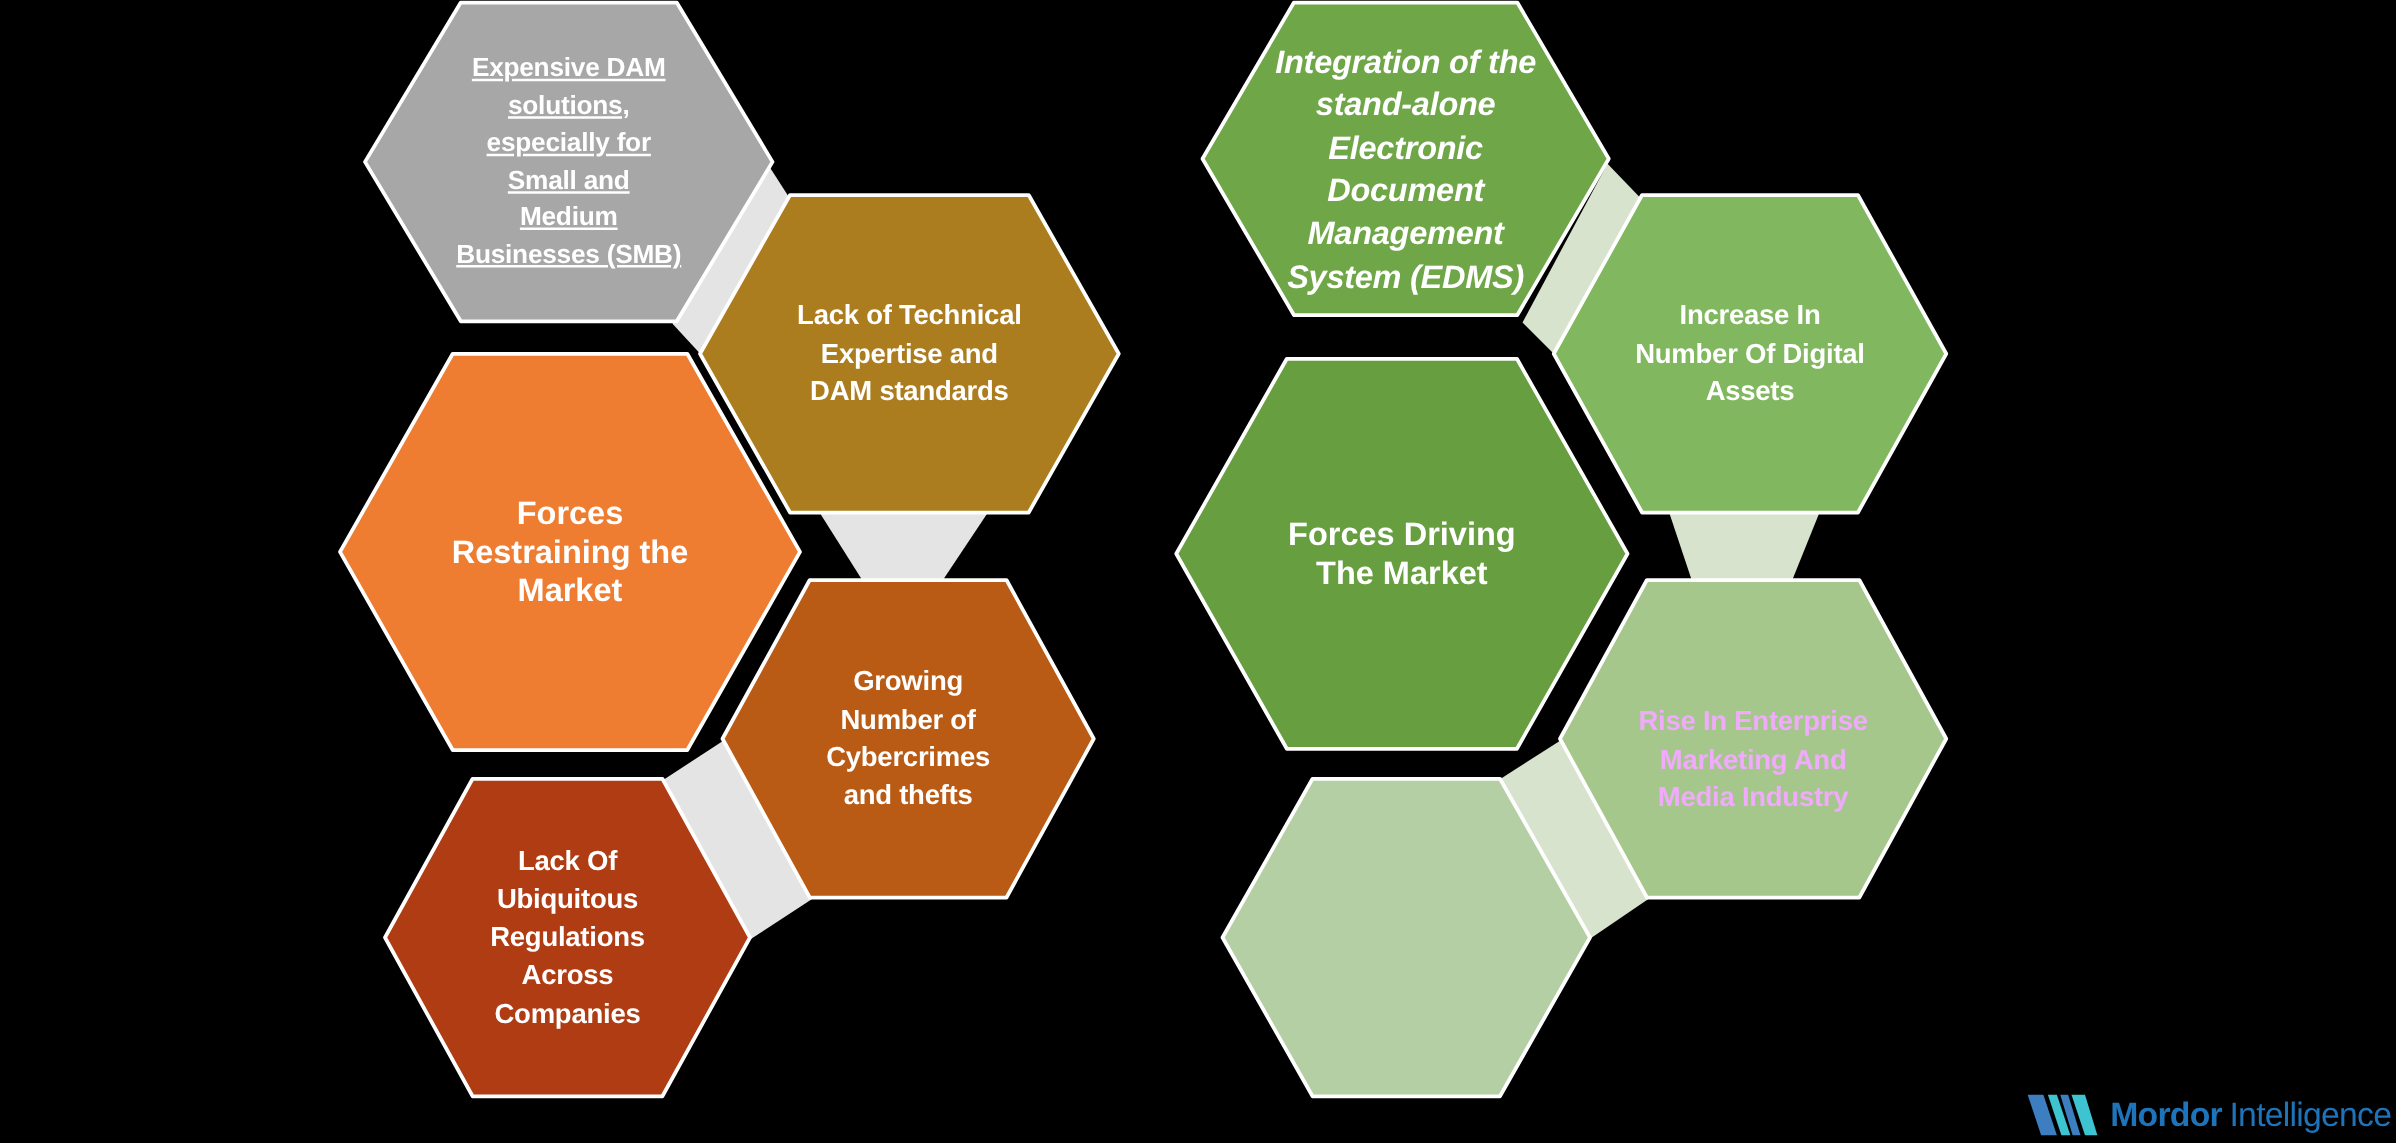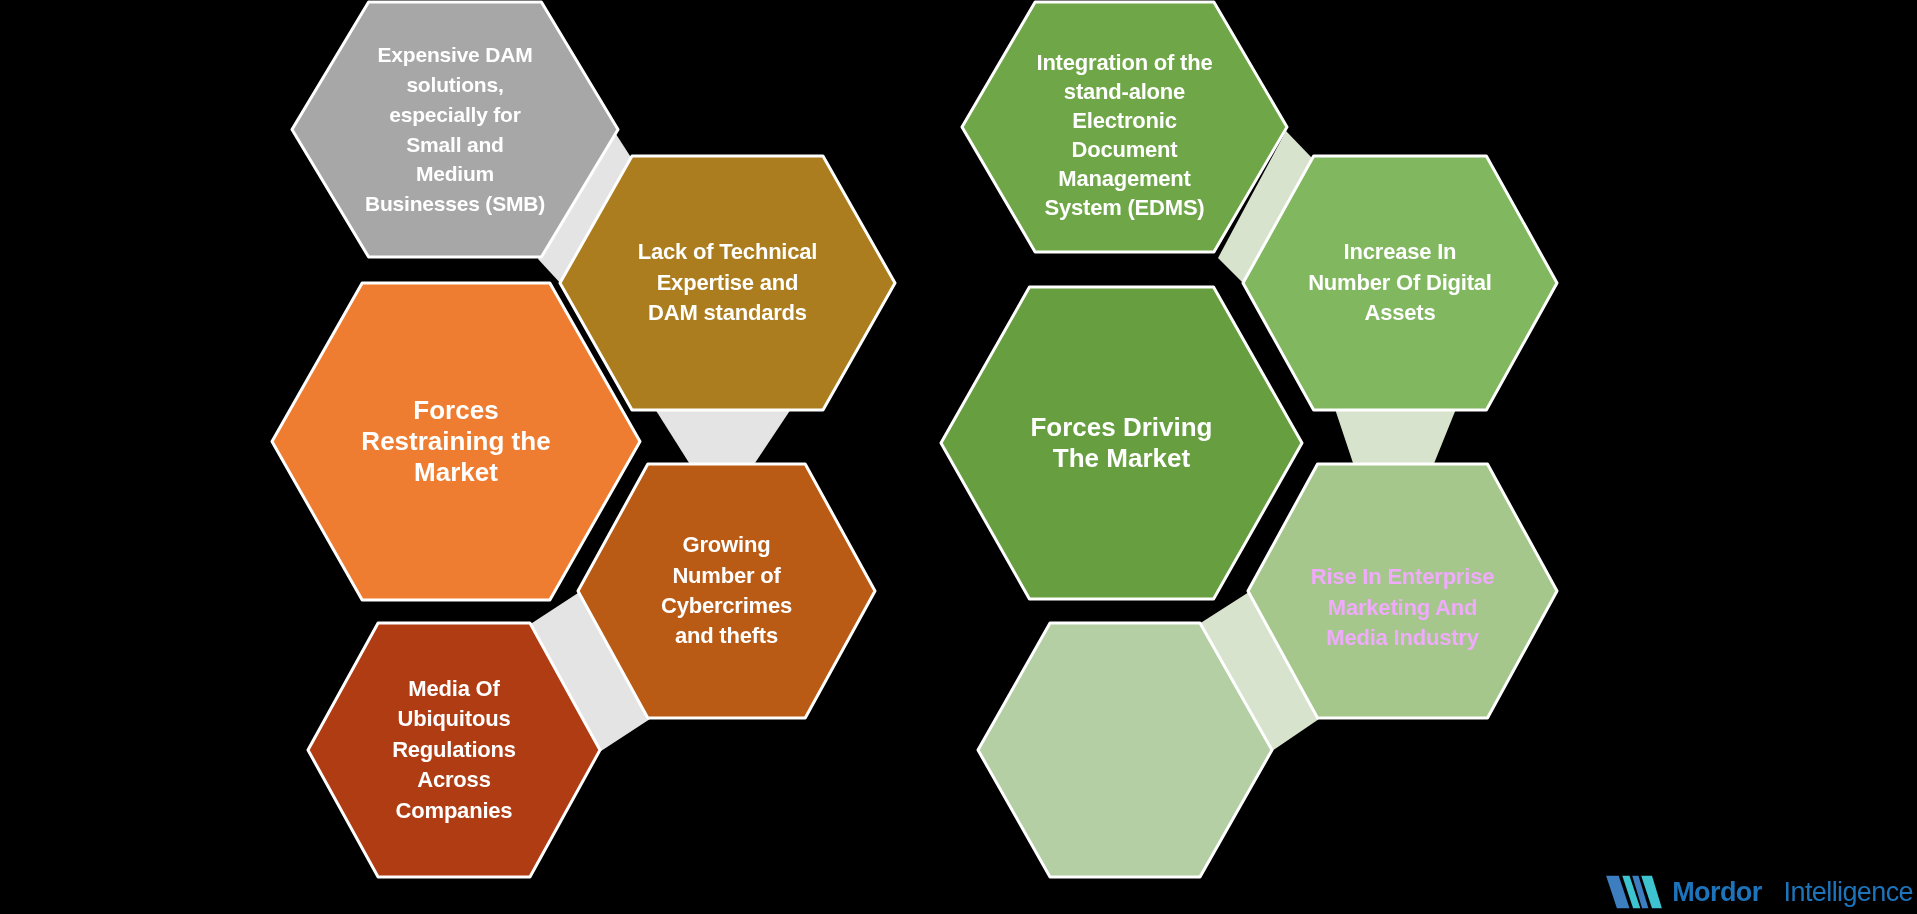--- a/index.html
+++ b/index.html
@@ -13,21 +13,21 @@
     text-align:center;font-weight:bold;white-space:pre-line;
     letter-spacing:-0.2px;pointer-events:none;
   }
   .hex-label.center-label{letter-spacing:0;}
   .logo{
     position:absolute;right:4px;bottom:3px;height:38px;
     display:flex;align-items:center;gap:9px;
   }
   .logo-mark{width:58px;height:36px;display:block;}
   .logo-text{font-size:27px;font-weight:bold;letter-spacing:-0.6px;white-space:nowrap;}
-  .logo-text .light{font-weight:500;margin-left:22px;}
+  .logo-text .light{font-weight:500;margin-left:6px;}
 </style>
 </head>
 <body>
 
 <div class="canvas" style="background: rgb(0, 0, 0);">
 
   <svg id="shapes" class="shapes" viewBox="0 0 1917 914" xmlns="http://www.w3.org/2000/svg">
       <polygon points="614,131 632,159 562,285 538,259" fill="#E4E4E4"></polygon>
       <polygon points="655,409 791,409 753,466 691,466" fill="#E4E4E4"></polygon>
       <polygon points="578,593 650,719 601,751 529,625" fill="#E4E4E4"></polygon>
@@ -39,43 +39,43 @@
       <polygon points="362.15999999999997,283 549.84,283 640,441.5 549.84,600 362.15999999999997,600 272,441.5" fill="#EE7D31" stroke="#FFFFFF" stroke-width="3" stroke-linejoin="round"></polygon>
       <polygon points="647.795,464 805.205,464 875,591 805.205,718 647.795,718 578,591" fill="#B95A15" stroke="#FFFFFF" stroke-width="3" stroke-linejoin="round"></polygon>
       <polygon points="378.08,623 529.92,623 600,750 529.92,877 378.08,877 308,750" fill="#AF3C13" stroke="#FFFFFF" stroke-width="3" stroke-linejoin="round"></polygon>
       <polygon points="1035.125,2 1213.875,2 1287,127 1213.875,252 1035.125,252 962,127" fill="#6FA648" stroke="#FFFFFF" stroke-width="3" stroke-linejoin="round"></polygon>
       <polygon points="1313.65,156 1486.35,156 1557,283 1486.35,410 1313.65,410 1243,283" fill="#81B75E" stroke="#FFFFFF" stroke-width="3" stroke-linejoin="round"></polygon>
       <polygon points="1029.445,287 1213.555,287 1302,443 1213.555,599 1029.445,599 941,443" fill="#669E40" stroke="#FFFFFF" stroke-width="3" stroke-linejoin="round"></polygon>
       <polygon points="1317.525,464 1487.475,464 1557,591 1487.475,718 1317.525,718 1248,591" fill="#A5C78B" stroke="#FFFFFF" stroke-width="3" stroke-linejoin="round"></polygon>
       <polygon points="1050.03,623 1199.97,623 1272,750 1199.97,877 1050.03,877 978,750" fill="#B3CFA3" stroke="#FFFFFF" stroke-width="3" stroke-linejoin="round"></polygon>
     </svg>
 
-  <div class="hex-label" style="left: 334.38px; top: 2px; width: 241.24px; height: 255px; font-size: 21px; line-height: 1.42; color: rgb(255, 255, 255);">Expensive DAM
+  <div class="hex-label" style="left: 334.38px; top: 2px; width: 241.24px; height: 255px; font-size: 21px; line-height: 1.42; color: rgb(255, 255, 255); text-decoration: underline;">Expensive DAM
 solutions,
 especially for
 Small and
 Medium
 Businesses (SMB)</div>
   <div class="hex-label center-label" style="left: 319.84px; top: 283px; width: 272.32px; height: 317px; font-size: 26px; line-height: 1.18; color: rgb(255, 255, 255);">Forces
 Restraining the
 Market</div>
   <div class="hex-label" style="left: 603.55px; top: 156px; width: 247.9px; height: 254px; font-size: 22px; line-height: 1.38; color: rgb(255, 255, 255);">Lack of Technical
 Expertise and
 DAM standards</div>
   <div class="hex-label" style="left: 616.61px; top: 464px; width: 219.78px; height: 254px; font-size: 22px; line-height: 1.38; color: rgb(255, 255, 255); text-align: center;">Growing
 Number of
 Cybercrimes
 and thefts</div>
-  <div class="hex-label" style="left: 345.96px; top: 623px; width: 216.08px; height: 254px; font-size: 22px; line-height: 1.38; color: rgb(255, 255, 255);">Media Of
+  <div class="hex-label" style="left: 345.96px; top: 623px; width: 216.08px; height: 254px; font-size: 22px; line-height: 1.38; color: rgb(255, 255, 255);">Lack Of
 Ubiquitous
 Regulations
 Across
 Companies</div>
 
-  <div class="hex-label" style="left: 1004.25px; top: 2px; width: 240.5px; height: 266px; font-size: 22px; line-height: 1.32; color: rgb(255, 255, 255);">Integration of the
+  <div class="hex-label" style="left: 1004.25px; top: 2px; width: 240.5px; height: 266px; font-size: 26px; line-height: 1.32; color: rgb(255, 255, 255); font-style: italic;">Integration of the
 stand-alone
 Electronic
 Document
 Management
 System (EDMS)</div>
   <div class="hex-label" style="left: 1283.82px; top: 156px; width: 232.36px; height: 254px; font-size: 22px; line-height: 1.38; color: rgb(255, 255, 255);">Increase In
 Number Of Digital
 Assets</div>
   <div class="hex-label center-label" style="left: 987.93px; top: 287px; width: 267.14px; height: 312px; font-size: 26px; line-height: 1.18; color: rgb(255, 255, 255);">Forces Driving
 The Market</div>

